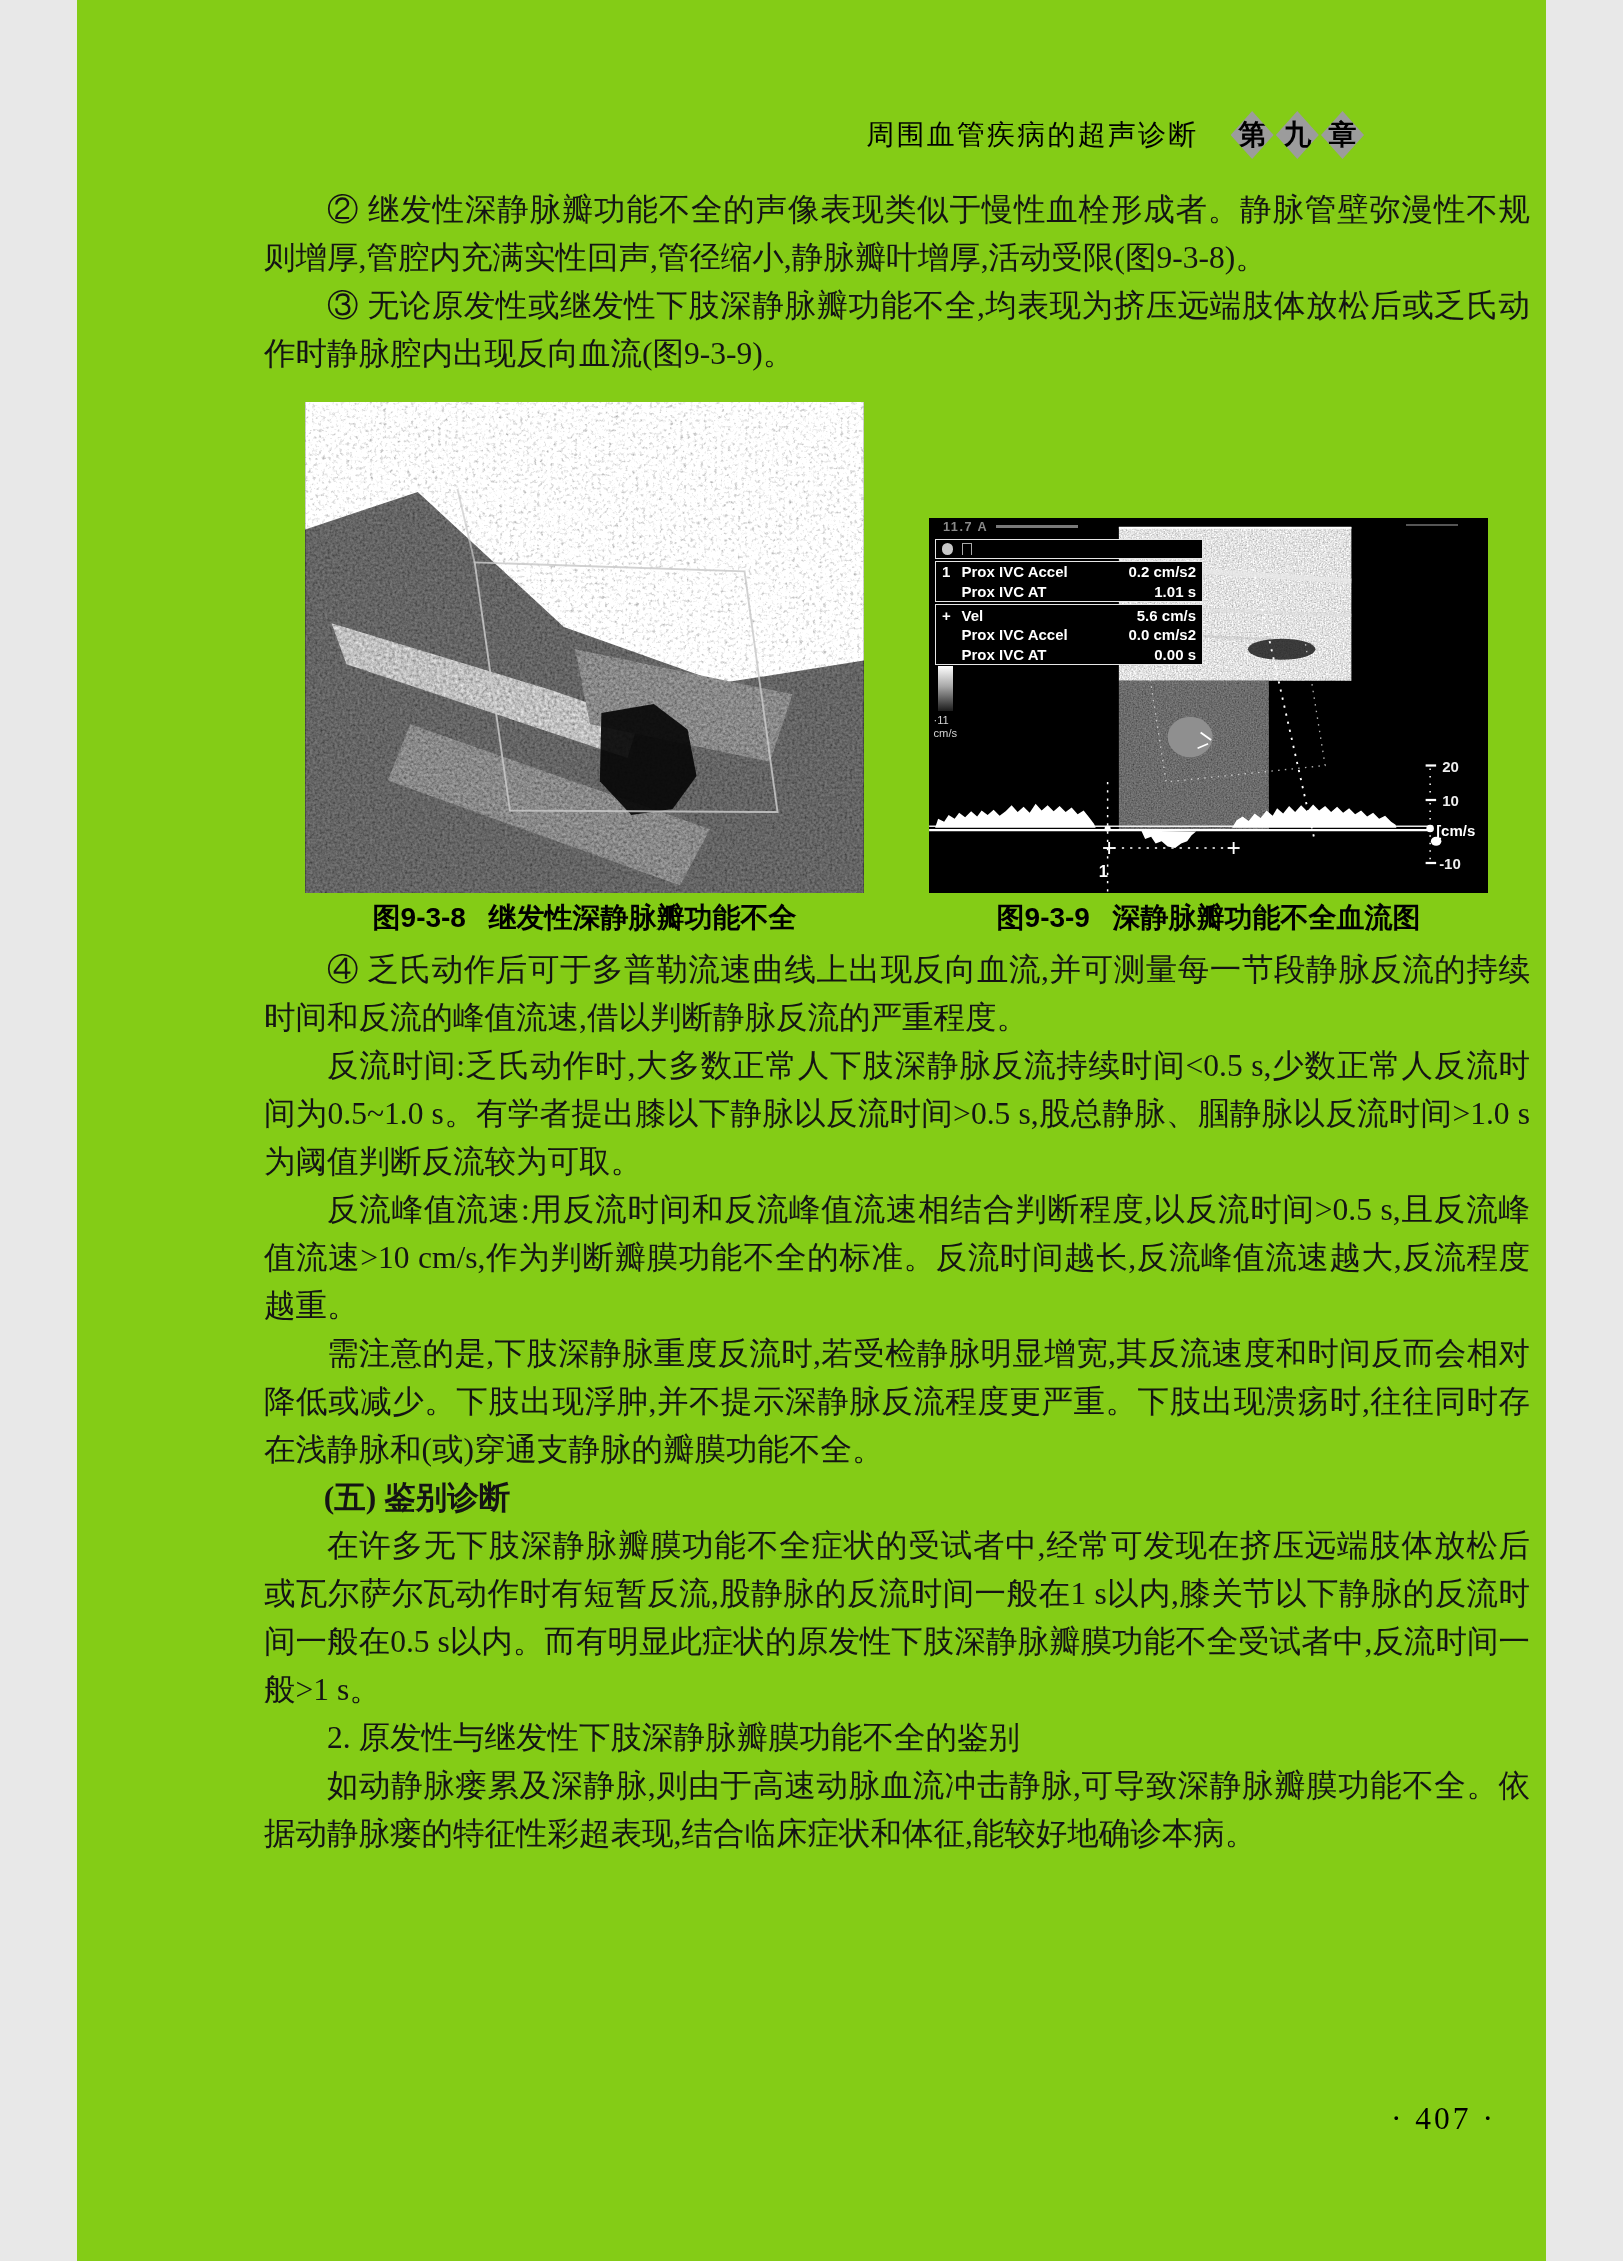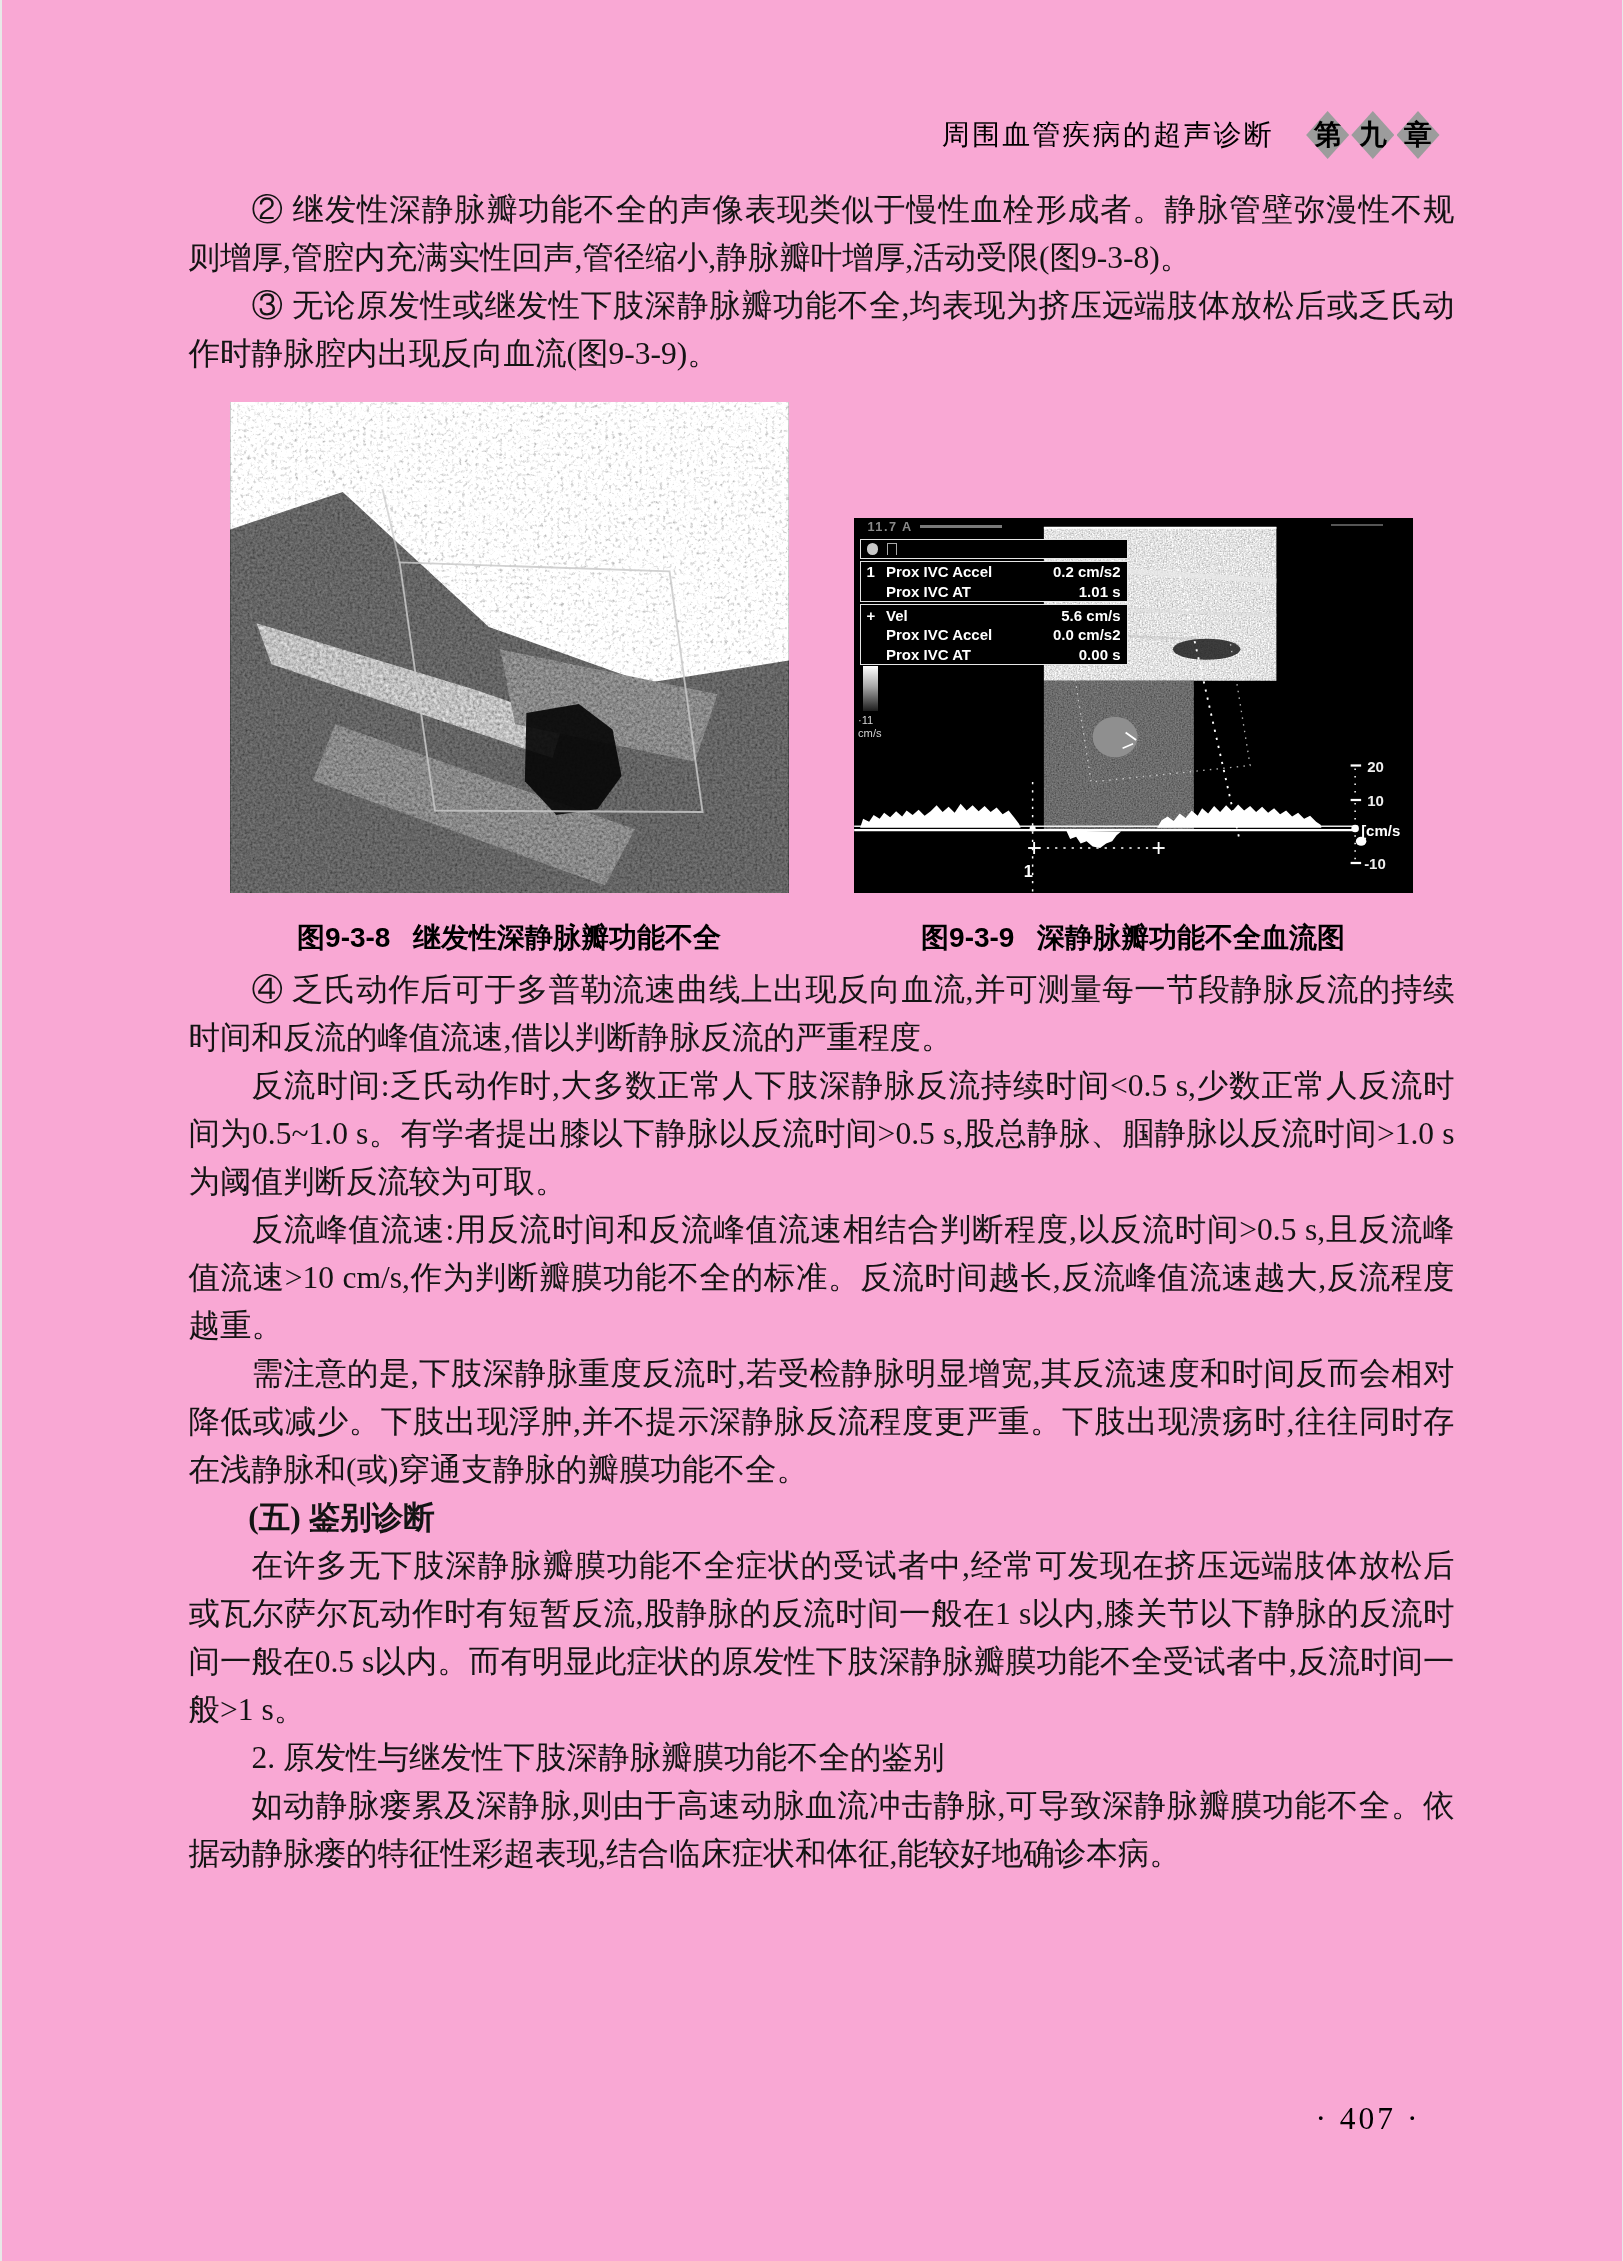--- a/index.html
+++ b/index.html
@@ -1,20 +1,20 @@
 <!DOCTYPE html>
 <html style="font-size:12px"><head>
 <meta charset="utf-8">
 <style>
   html,body { margin:0; padding:0; background:#e8e8e8; }
   .page {
     position:relative;
-    width:1620px; height:2261px;
+    width:1469px; height:2261px;
     margin:0 auto;
-    background:#f9a8d4;
+    background:#84cc16;
     font-family:"Liberation Serif","DejaVu Serif",serif;
     color:#111;
     overflow:hidden;
   }
 
   
   .running-head {
     position:absolute; top:111px; right:182px;
     display:flex; align-items:center;
   }
@@ -42,21 +42,21 @@
   p.section-heading { font-weight:700; text-indent:1.9em; }
 
   
   .figure-row {
     display:flex; align-items:flex-end;
     padding-left:41px; margin:24px 0 12px 0;
   }
   .figwrap { display:flex; flex-direction:column; align-items:center; }
   .figwrap + .figwrap { margin-left:65px; }
   .fig-caption {
-    margin-top:28px; height:33px; line-height:33px;
+    margin-top:8px; height:33px; line-height:33px;
     font-family:"Liberation Sans","DejaVu Sans",sans-serif;
     font-weight:700; font-size:28px; color:#000; white-space:nowrap;
   }
   .fig-caption .cap-label { margin-right:22.5px; }
 
   .fig8-img { width:559px; height:491px; background:#000; }
   .fig8-img svg { display:block; }
 
   
   .fig9-img {

